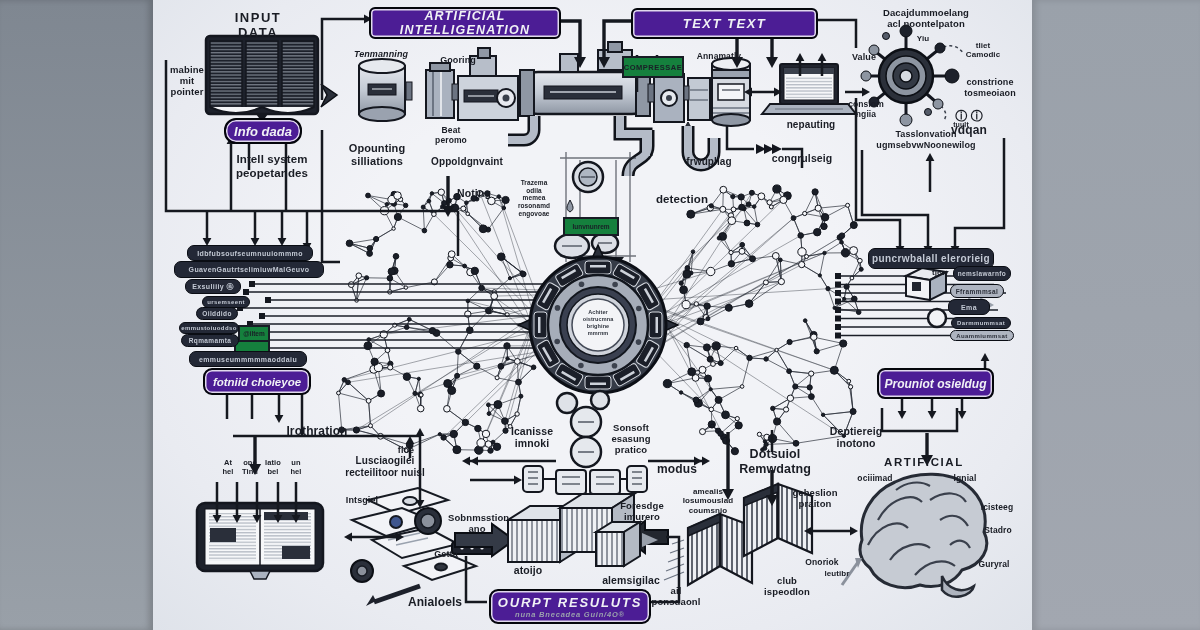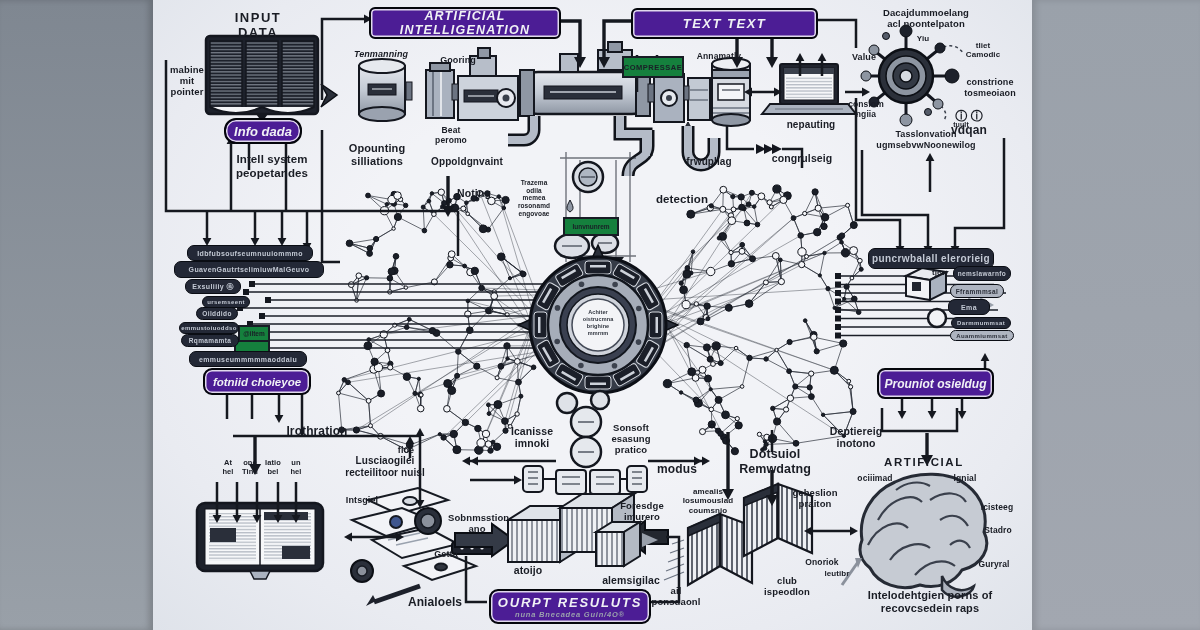--- a/index.html
+++ b/index.html
@@ -1813,22 +1813,20 @@
 ponsdaonl</div>
       <div class="label" style="left: 800px; top: 557px; width: 44px; font-size: 8.5px;">Onoriok</div>
       <div class="label" style="left: 818px; top: 569px; width: 38px; font-size: 8px;">leutibr</div>
       <div class="label" style="left: 824px; top: 425px; width: 64px; font-size: 10.5px;">Deptiereig
 inotono</div>
       <div class="label" style="left: 852px; top: 473px; width: 46px; font-size: 8.5px;">ociiimad</div>
       <div class="label" style="left: 946px; top: 473px; width: 38px; font-size: 8.5px;">lgnial</div>
       <div class="label" style="left: 976px; top: 502px; width: 42px; font-size: 8.5px;">Icisteeg</div>
       <div class="label" style="left: 978px; top: 525px; width: 40px; font-size: 8.5px;">Stadro</div>
       <div class="label" style="left: 972px; top: 559px; width: 44px; font-size: 8.5px;">Guryral</div>
-      <div class="label" style="left: 852px; top: 589px; width: 156px; font-size: 11px;">Intelodehtgien porns of
-recovcsedein raps</div>
       <div class="label" style="left: 924px; top: 268px; width: 32px; font-size: 8px;">tjew</div>
       <div class="pill" style="left: 187px; top: 245px; width: 124px; height: 14px; font-size: 7px; position: absolute;">Idbfubsoufseumnuuiommmo</div>
       <div class="pill" style="left: 174px; top: 261px; width: 148px; height: 15px; font-size: 7px; position: absolute;">GuavenGautrtselimiuwMalGeuvo</div>
       <div class="pill" style="left: 185px; top: 279px; width: 54px; height: 13px; font-size: 7px; position: absolute;">Exsuliiiy ⓐ</div>
       <div class="pill" style="left: 202px; top: 296px; width: 46px; height: 10px; font-size: 6px; position: absolute;">ursemseent</div>
       <div class="pill" style="left: 196px; top: 307px; width: 40px; height: 11px; font-size: 6.5px; position: absolute;">Oilddido</div>
       <div class="whitebox" style="left: 238px; top: 305px; width: 28px; height: 13px; font-size: 6.5px; position: absolute;">@iltem</div>
       <div class="pill" style="left: 179px; top: 322px; width: 58px; height: 10px; font-size: 6px; position: absolute;">emmustoiuoddso</div>
       <div class="whitebox" style="left: 234px; top: 320px; width: 32px; height: 21px; font-size: 5.5px; position: absolute;">mrnsit</div>
       <div class="pill" style="left: 181px; top: 334px; width: 56px; height: 11px; font-size: 6.5px; position: absolute;">Rqmamamta</div>

